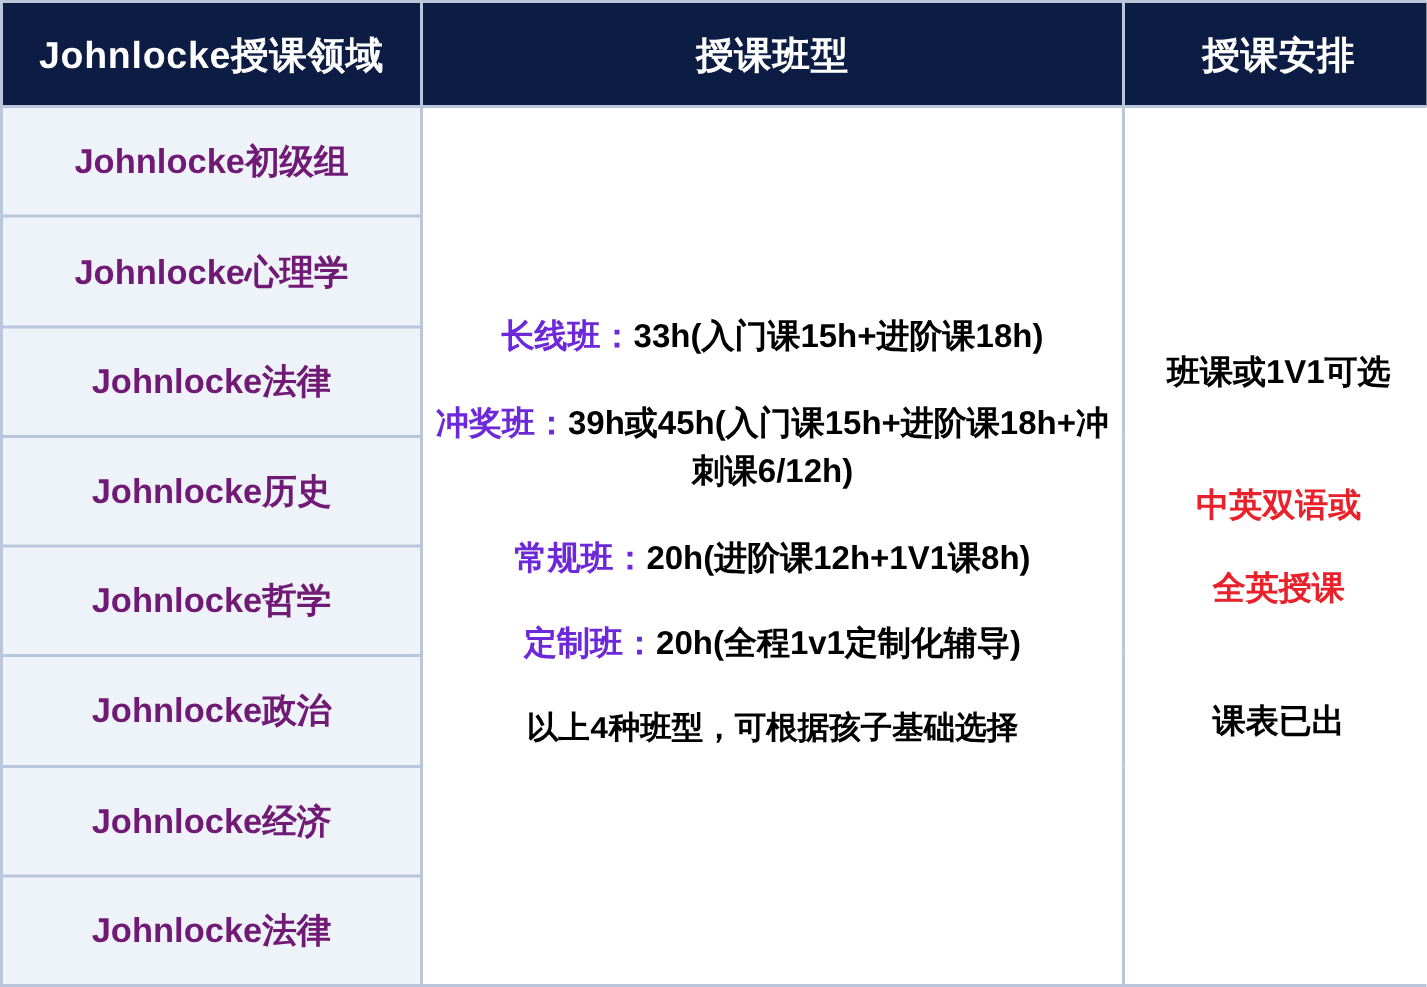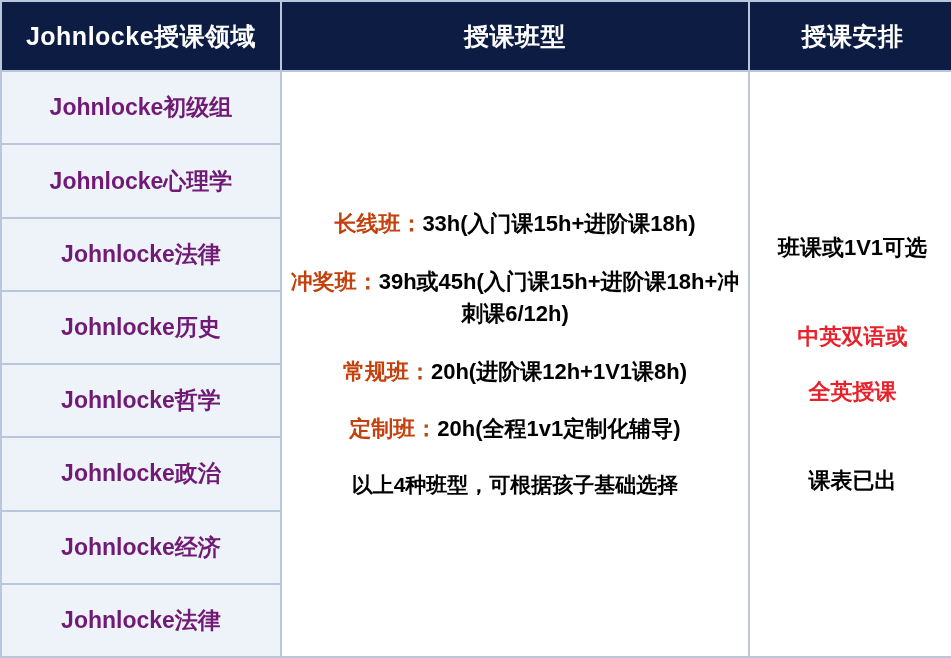--- a/index.html
+++ b/index.html
@@ -64,27 +64,28 @@
   }
   .cls-line {
     font-size: 22px;
     font-weight: bold;
     line-height: 1.45;
     margin: 0 0 26px 0;
     color: #000000;
   }
   .cls-line:last-child { margin-bottom: 0; }
   .cls-name {
-    color: #c2410c;
+    color: #6d28d9;
   }
   .cls-note {
     font-size: 21px;
     font-weight: bold;
     margin-top: 4px;
     color: #000000;
+    font-family: Liberation Mono, monospace;
   }
 
   
   .arrange {
     background: #ffffff;
     text-align: center;
     padding: 8px 10px;
     color: #000000;
   }
   .arr-line {

